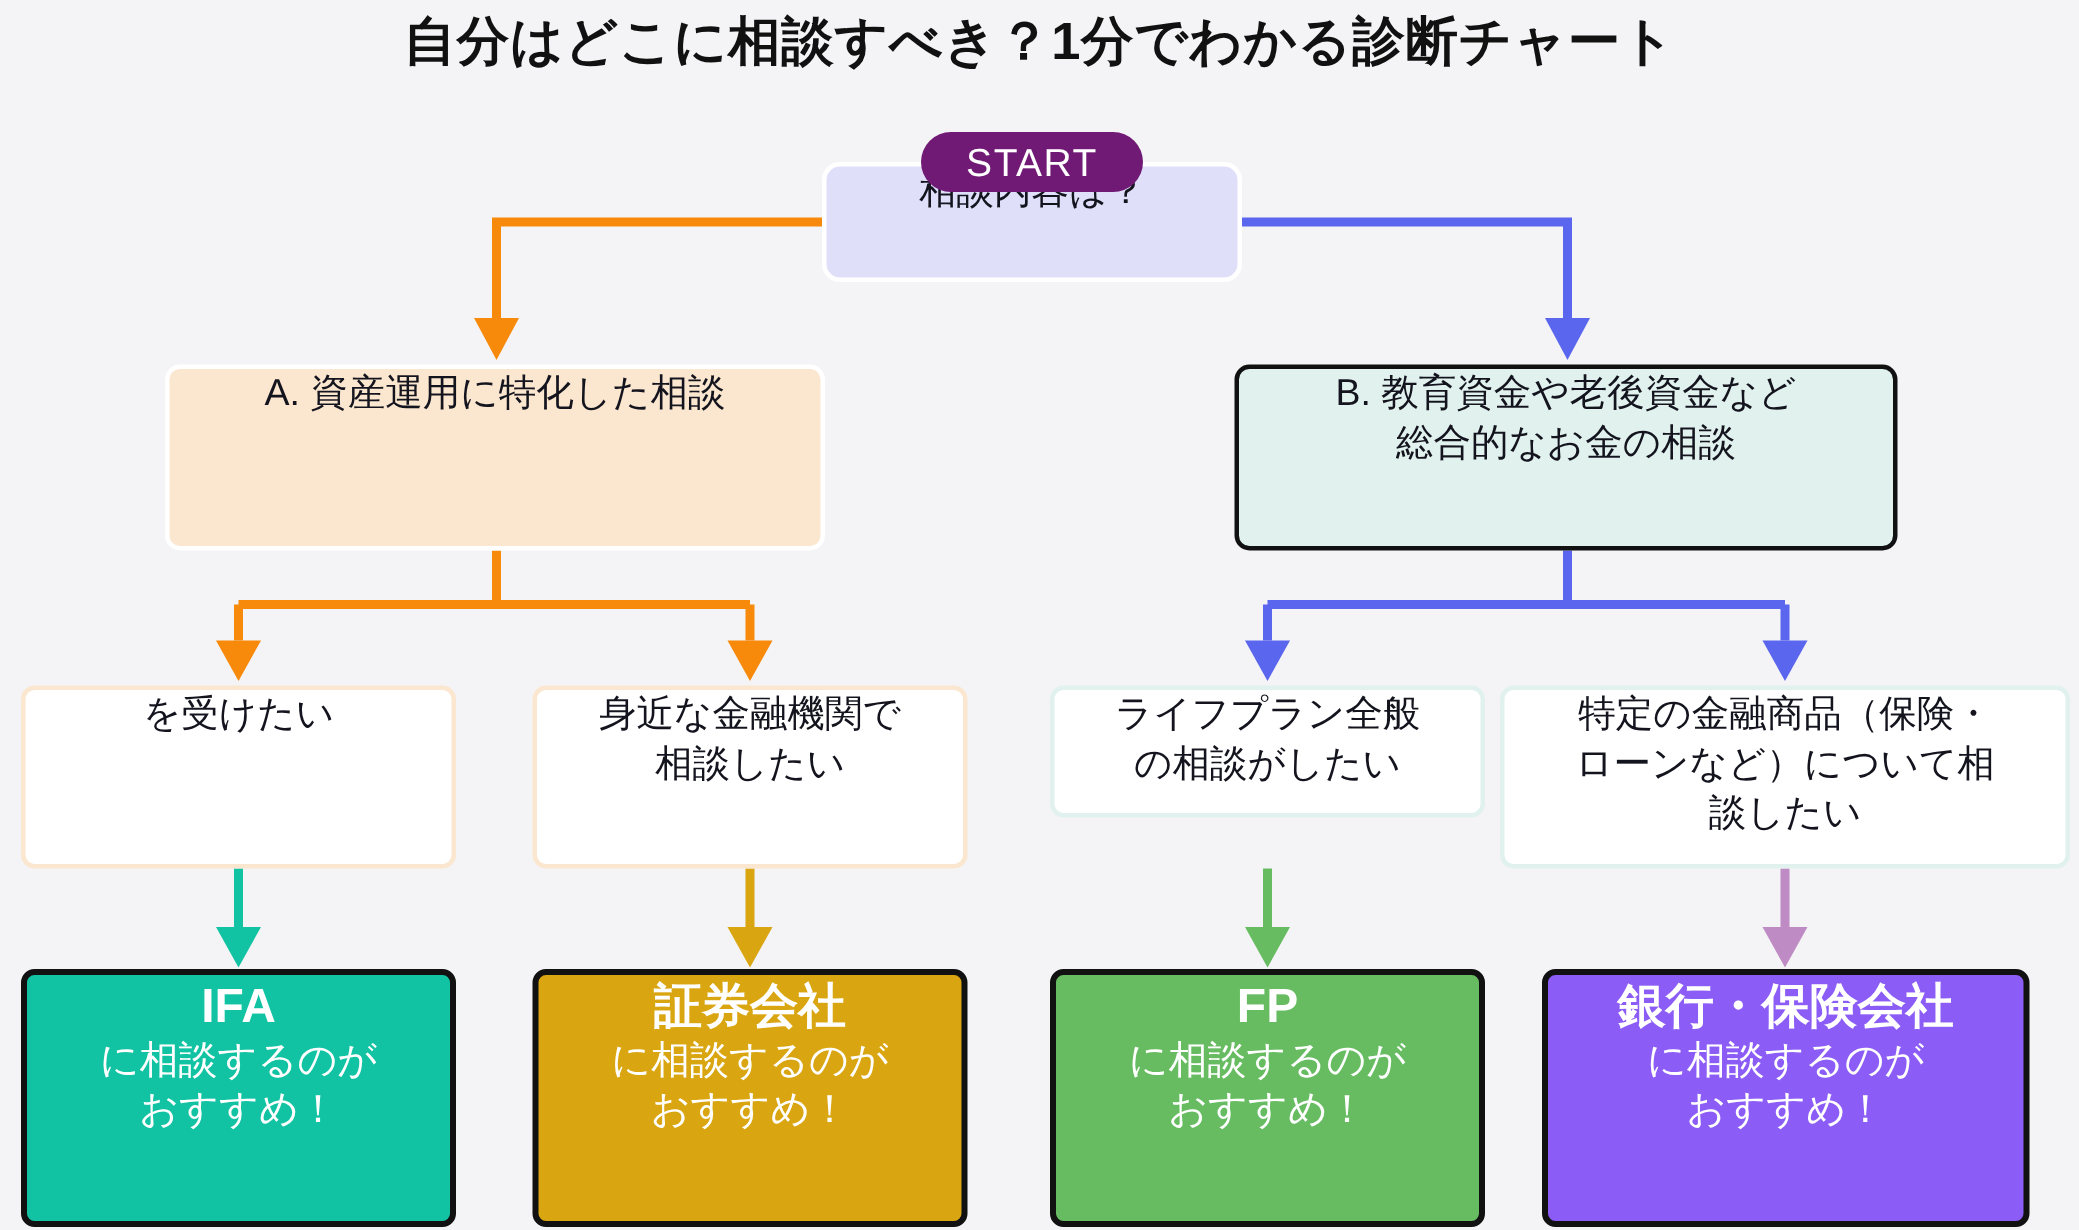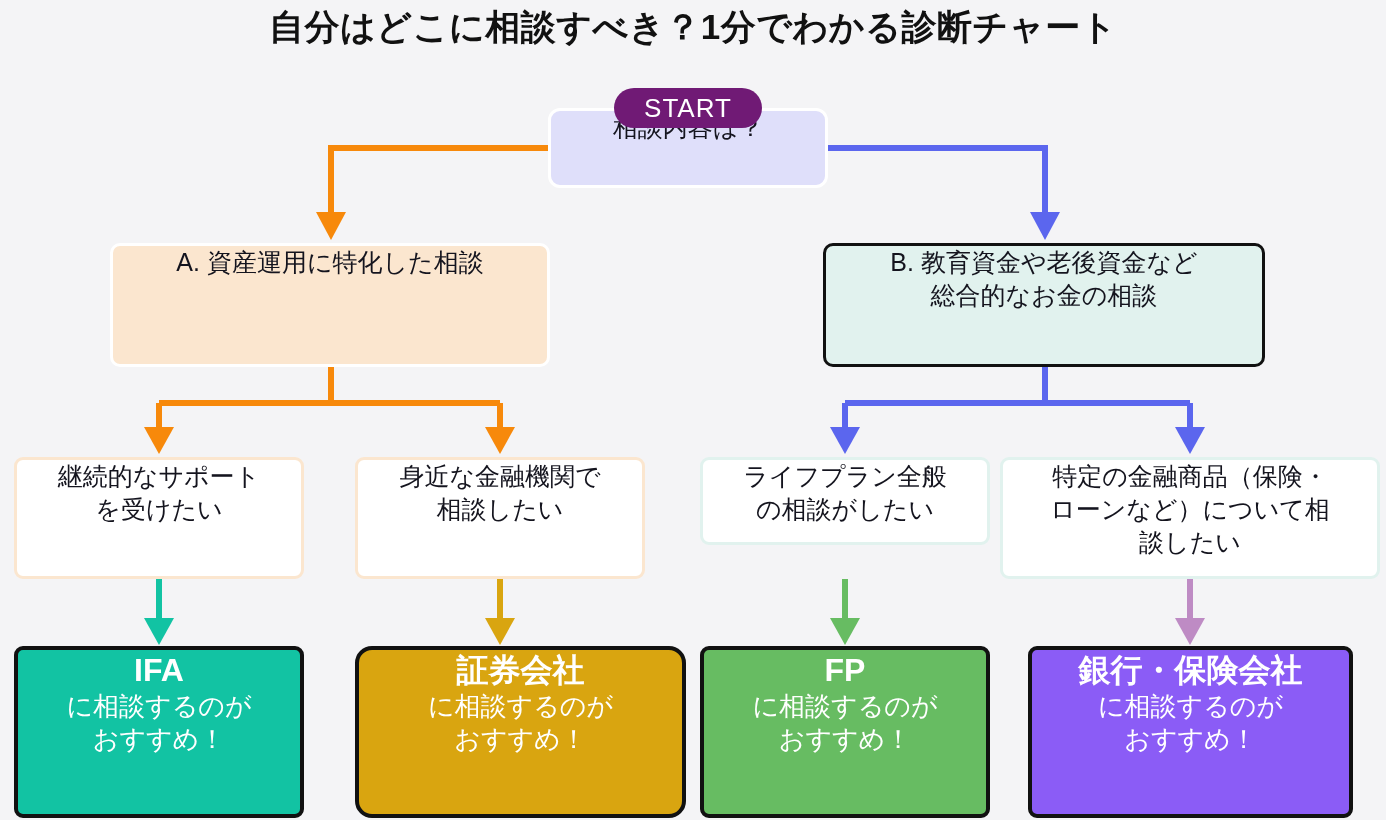--- a/index.html
+++ b/index.html
@@ -76,21 +76,21 @@
     border: 4px solid #111111;
     border-radius: 10px;
     color: #FFFFFF;
     height: 172px;
     top: 646px;
     border-radius: 9px;
   }
   .result .head { font-size: 32px; font-weight: bold; line-height: 1.25; }
   .result .sub  { font-size: 26px; line-height: 1.26; }
   .res-1 { left: 14px;   width: 290px; background: #12C3A3; }
-  .res-2 { left: 355px;  width: 331px; background: #D9A510; border-radius: 17px; }
+  .res-2 { left: 355px;  width: 290px; background: #D9A510; }
   .res-3 { left: 700px;  width: 290px; background: #67BC62; }
   .res-4 { left: 1028px; width: 325px; background: #8b5cf6; }
 </style>
 </head>
 <body>
 
 <div id="stage">
 
   <div class="title">自分はどこに相談すべき？1分でわかる診断チャート</div>
 
@@ -149,21 +149,20 @@
       <div>総合的なお金の相談</div>
     </div>
   </div>
 
   <div class="node branch-a">
     <div class="txt">A. 資産運用に特化した相談</div>
   </div>
 
   <div class="node cond cond-1">
     <div class="txt">
-      <div>継続的なサポート</div>
       <div>を受けたい</div>
     </div>
   </div>
   <div class="node cond cond-2">
     <div class="txt">
       <div>身近な金融機関で</div>
       <div>相談したい</div>
     </div>
   </div>
   <div class="node cond cond-3">

